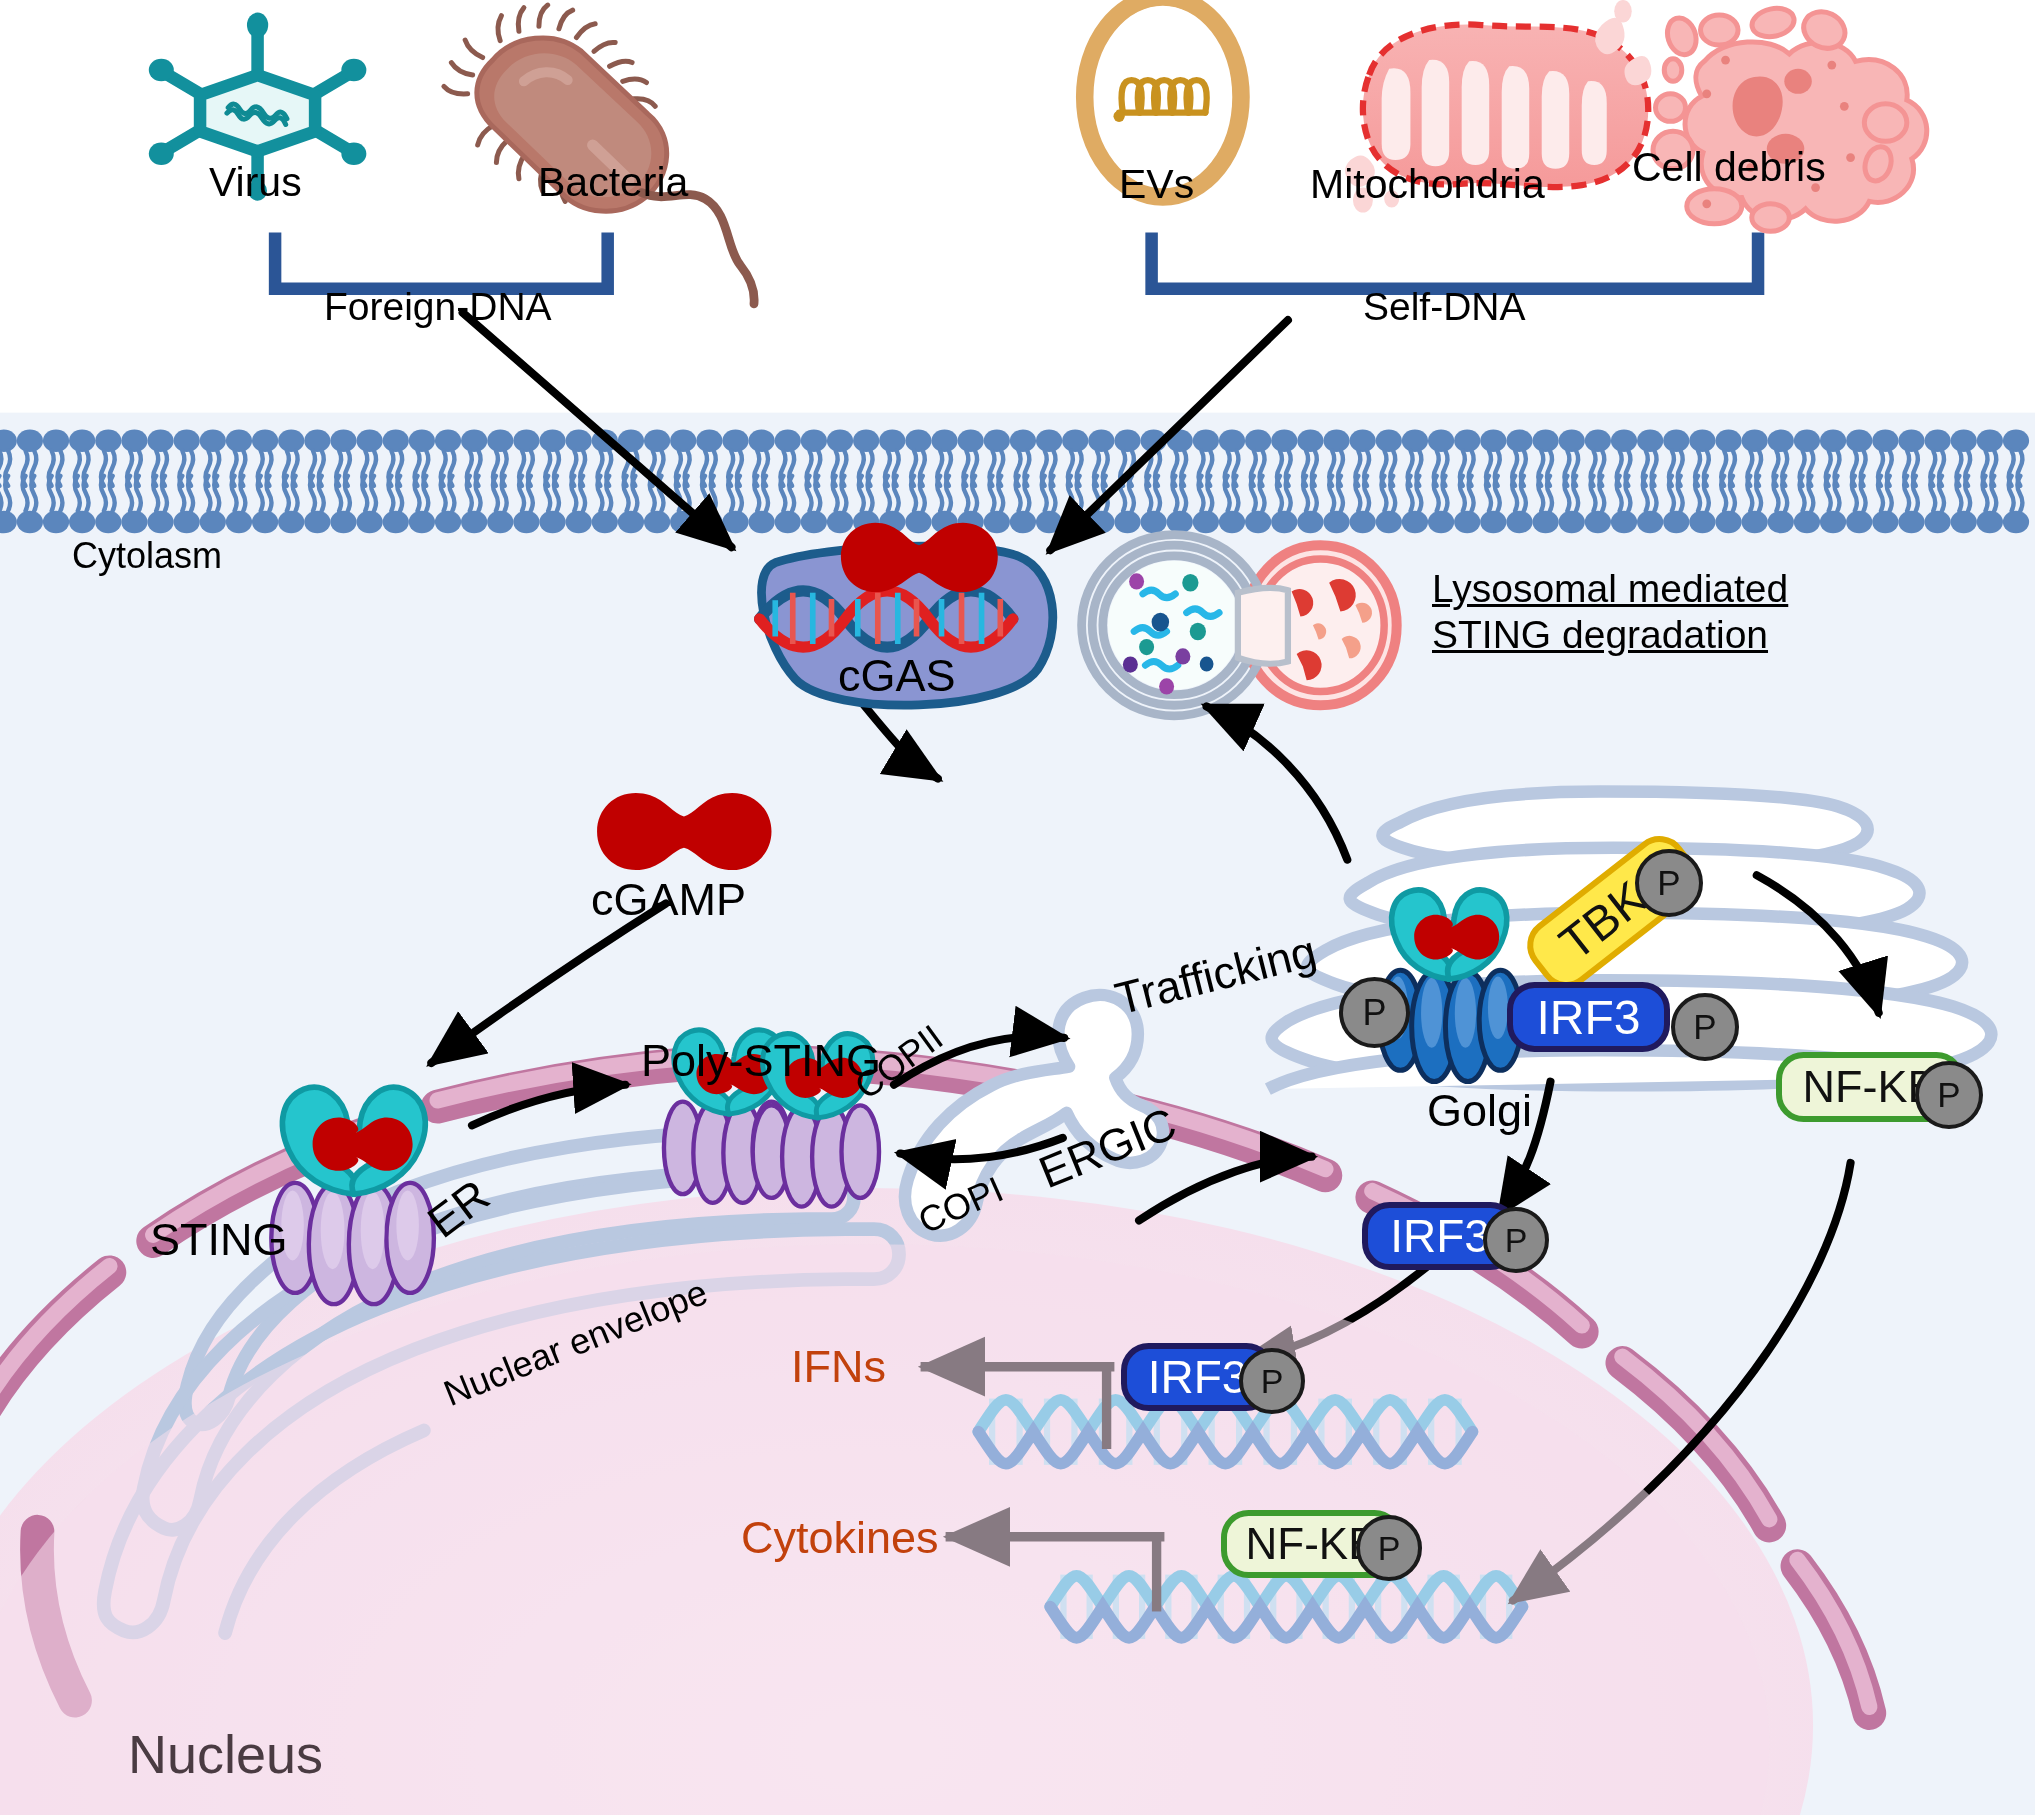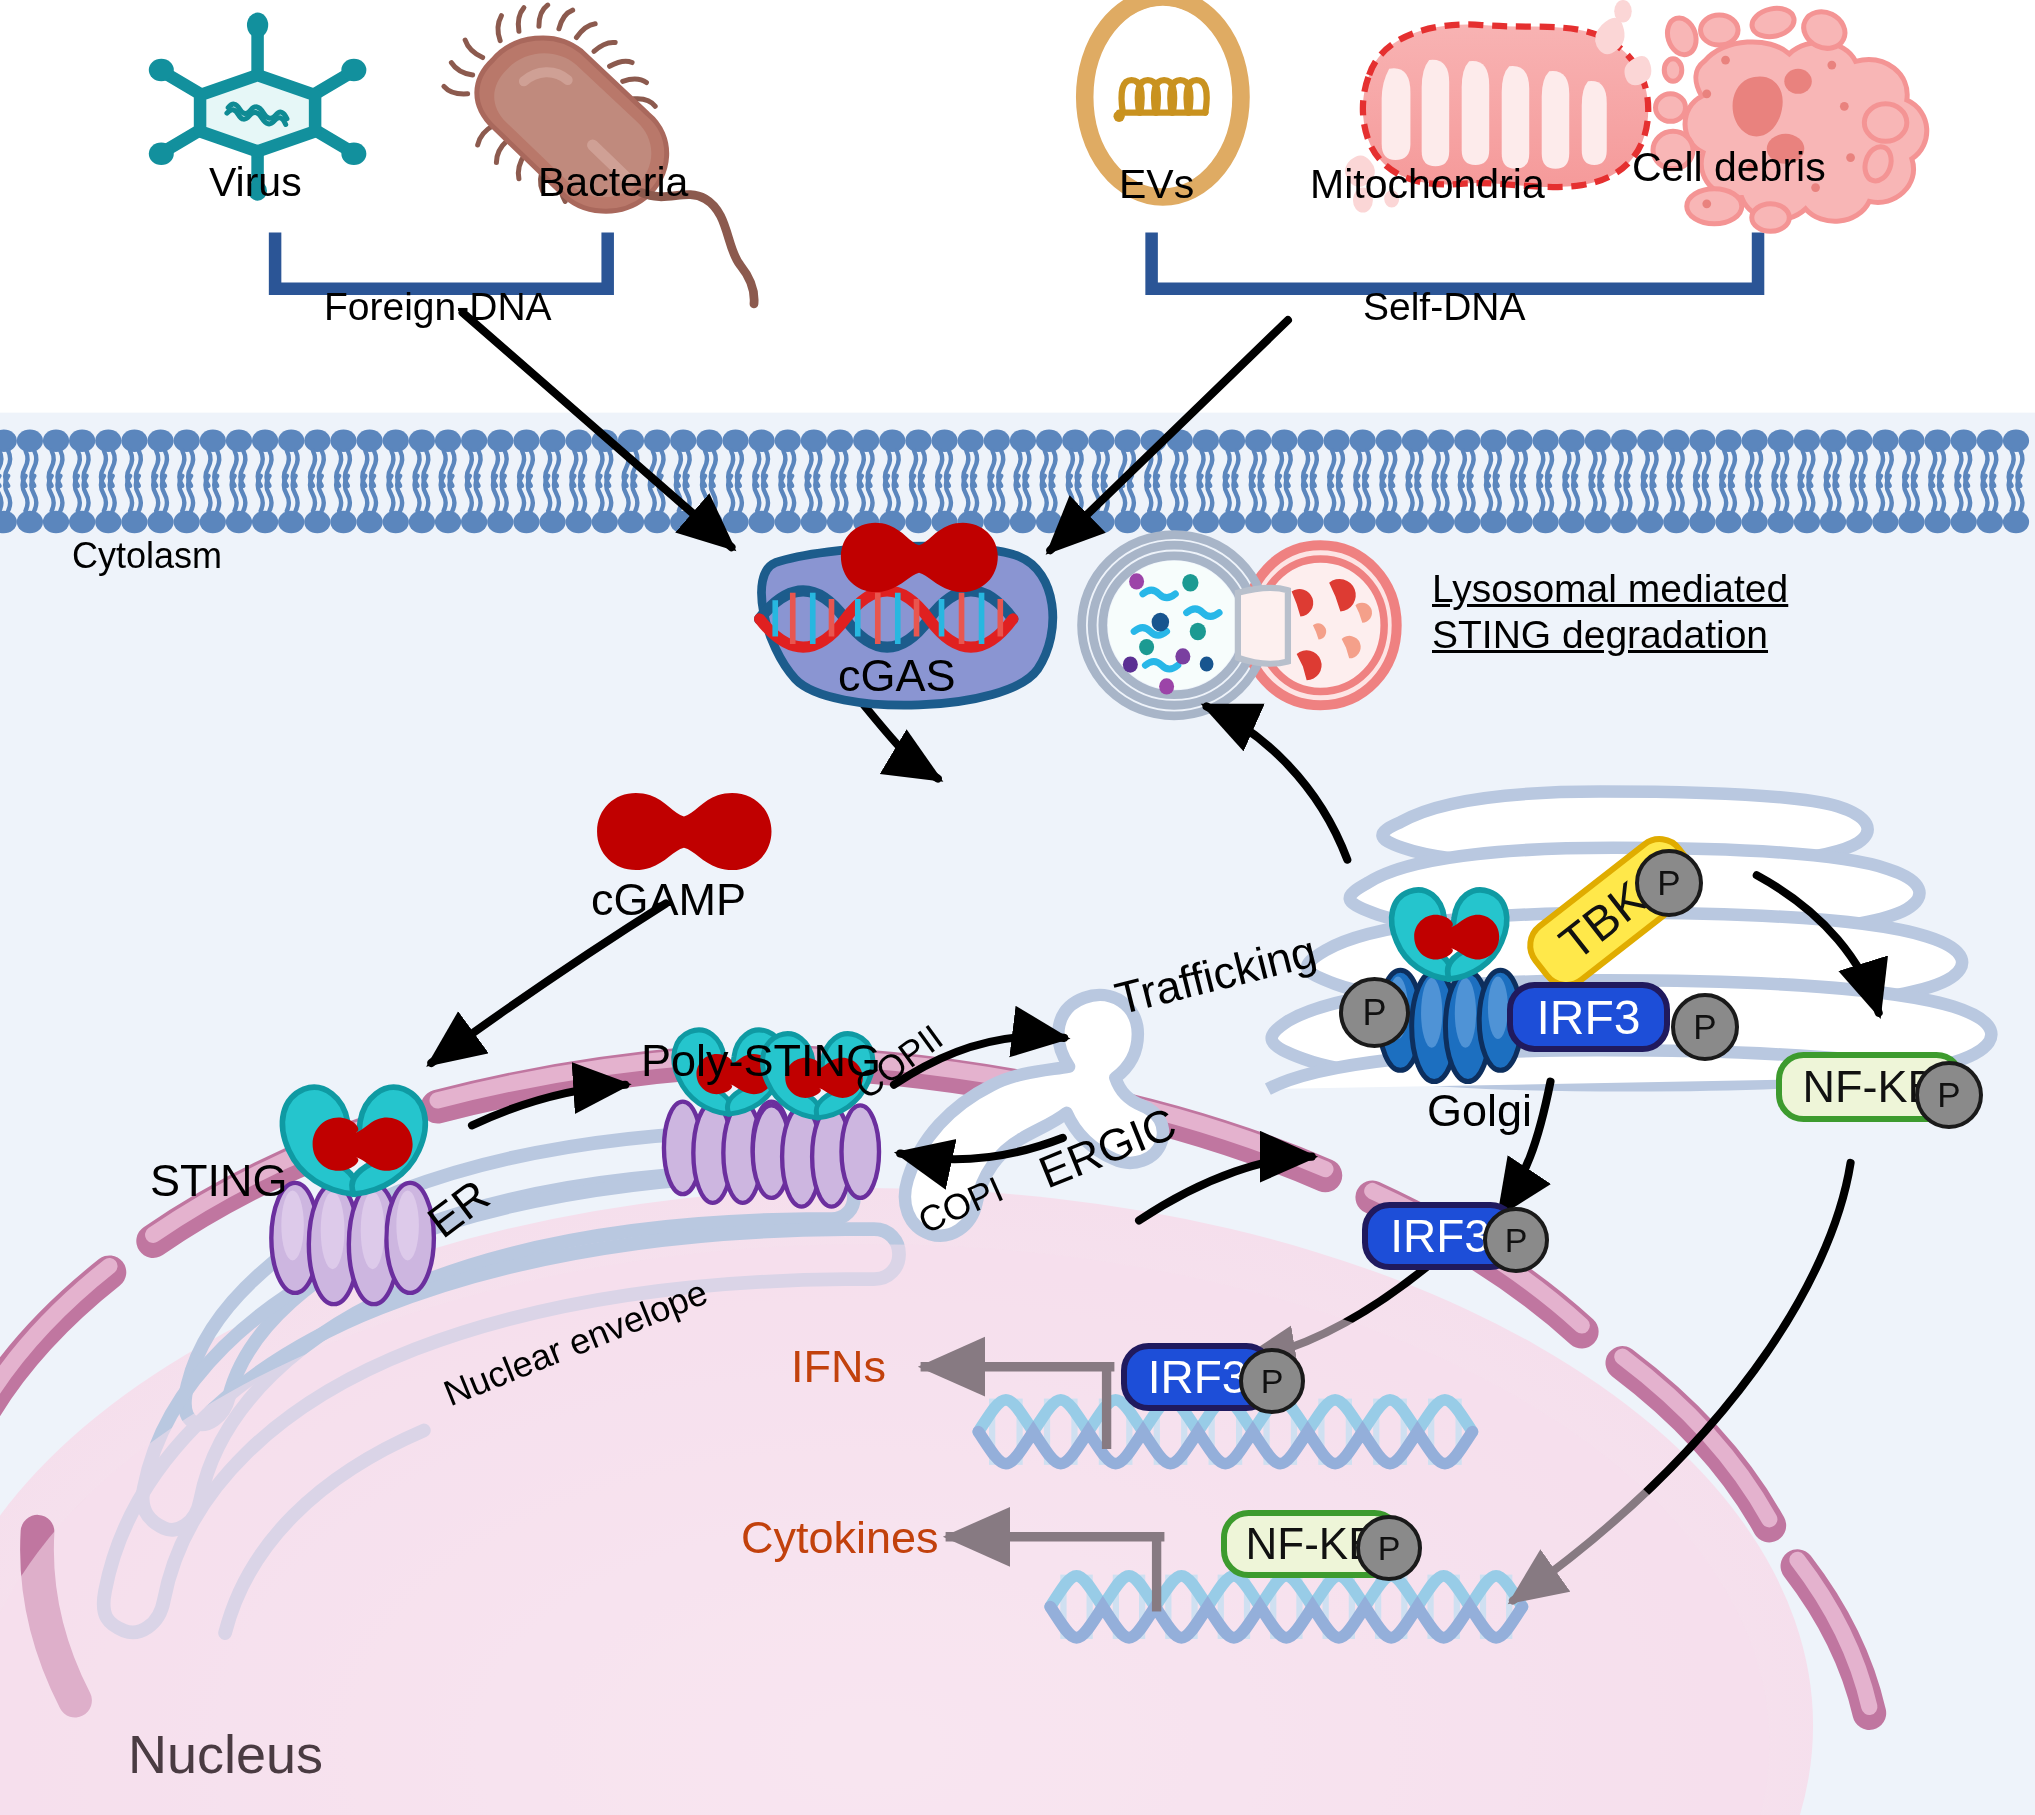--- a/index.html
+++ b/index.html
@@ -980,21 +980,21 @@
 <div class="lbl t-source" style="left:1632px;top:144px;">Cell debris</div>
 
 <div class="lbl t-dna" style="left:324px;top:285px;">Foreign-DNA</div>
 <div class="lbl t-dna" style="left:1363px;top:285px;">Self-DNA</div>
 
 <div class="lbl t-orgbig" style="left:72px;top:535px;">Cytolasm</div>
 <div class="lbl t-nuc" style="left:128px;top:1723px;">Nucleus</div>
 
 <div class="lbl t-org" style="left:838px;top:650px;">cGAS</div>
 <div class="lbl t-org" style="left:591px;top:874px;text-align:center;">cGAMP</div>
-<div class="lbl t-org" style="left:150px;top:1155px;text-align:center;">STING</div>
+<div class="lbl t-org" style="left:150px;top:1214px;text-align:center;">STING</div>
 <div class="lbl t-org" style="left:641px;top:1035px;">Poly-STING</div>
 <div class="lbl t-org" style="left:1427px;top:1085px;">Golgi</div>
 
 <div class="lbl t-org" style="left:418px;top:1207px;transform:rotate(-37deg);transform-origin:left top;">ER</div>
 <div class="lbl t-org" style="left:1032px;top:1151px;transform:rotate(-22deg);transform-origin:left top;">ERGIC</div>
 <div class="lbl t-small" style="left:847px;top:1074px;transform:rotate(-36deg);transform-origin:left top;">COPII</div>
 <div class="lbl t-small" style="left:912px;top:1204px;transform:rotate(-24deg);transform-origin:left top;">COPI</div>
 <div class="lbl t-org" style="left:1110px;top:975px;transform:rotate(-14deg);transform-origin:left top;">Trafficking</div>
 <div class="lbl t-small" style="left:438px;top:1376px;transform:rotate(-22deg);transform-origin:left top;">Nuclear envelope</div>
 

